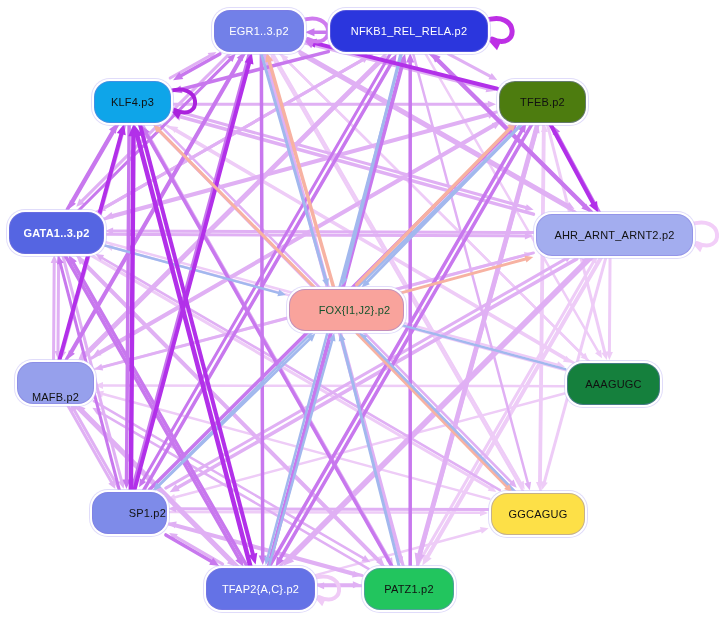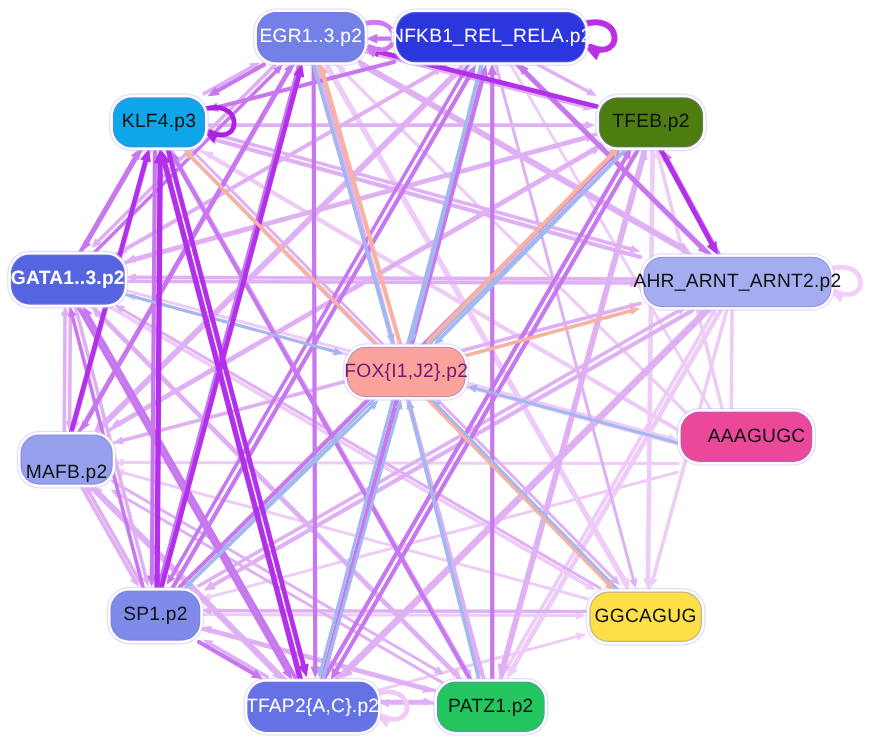--- a/index.html
+++ b/index.html
@@ -8,21 +8,21 @@
     width:724px;height:617px;
     background:#ffffff;
     overflow:hidden;
     font-family:"Liberation Sans","DejaVu Sans",sans-serif;
   }
   #edge-layer{position:absolute;left:0;top:0;width:724px;height:617px;}
   .node{
     position:absolute;
     display:flex;align-items:center;justify-content:center;
     border-radius:16px;
-    font-size:16px;
+    font-size:11px;
     letter-spacing:0.2px;
     border:1px solid rgba(130,120,225,0.45);
     box-shadow:0 0 0 2px #ffffff,0 0 0 3px rgba(198,192,245,0.55);
     cursor:pointer;
     user-select:none;
     white-space:nowrap;
   }
   .edge-line{stroke-linecap:round;}
 </style>
 </head>
@@ -299,30 +299,30 @@
       </div>
       <div class="node" style="left: 499px; top: 81px; width: 85px; height: 40px; background: #4d7c0f; color: rgb(17, 17, 17);">
         <span>TFEB.p2</span>
       </div>
       <div class="node" style="left: 9px; top: 212px; width: 93px; height: 40px; background: rgb(85, 101, 226); color: rgb(255, 255, 255); font-weight: bold;">
         <span>GATA1..3.p2</span>
       </div>
       <div class="node" style="left: 536px; top: 214px; width: 155px; height: 40px; background: rgb(163, 173, 239); color: rgb(17, 17, 17);">
         <span>AHR_ARNT_ARNT2.p2</span>
       </div>
-      <div class="node" style="left: 289px; top: 289px; width: 97px; height: 40px; background: rgb(249, 163, 156); color: #701a75;">
+      <div class="node" style="left: 289px; top: 289px; width: 97px; height: 40px; background: rgb(249, 163, 156); color: #14532d; padding-left: 16px;">
         <span>FOX{I1,J2}.p2</span>
       </div>
       <div class="node" style="left: 17px; top: 362px; width: 75px; height: 40px; background: rgb(150, 160, 236); color: rgb(17, 17, 17); align-items: flex-end;">
         <span>MAFB.p2</span>
       </div>
-      <div class="node" style="left: 567px; top: 343px; width: 91px; height: 40px; background: #ec4899; color: rgb(17, 17, 17); padding-left: 17px;">
+      <div class="node" style="left: 567px; top: 363px; width: 91px; height: 40px; background: #15803d; color: rgb(17, 17, 17);">
         <span>AAAGUGC</span>
       </div>
-      <div class="node" style="left: 92px; top: 492px; width: 73px; height: 40px; background: rgb(126, 139, 233); color: rgb(17, 17, 17);">
+      <div class="node" style="left: 92px; top: 492px; width: 73px; height: 40px; background: rgb(126, 139, 233); color: rgb(17, 17, 17); justify-content: flex-end;">
         <span>SP1.p2</span>
       </div>
       <div class="node" style="left: 491px; top: 493px; width: 92px; height: 40px; background: #fde047; color: rgb(17, 17, 17);">
         <span>GGCAGUG</span>
       </div>
       <div class="node" style="left: 206px; top: 568px; width: 107px; height: 40px; background: rgb(100, 114, 230); color: rgb(255, 255, 255);">
         <span>TFAP2{A,C}.p2</span>
       </div>
       <div class="node" style="left: 364px; top: 568px; width: 88px; height: 40px; background: #22c55e; color: rgb(17, 17, 17);">
         <span>PATZ1.p2</span>

